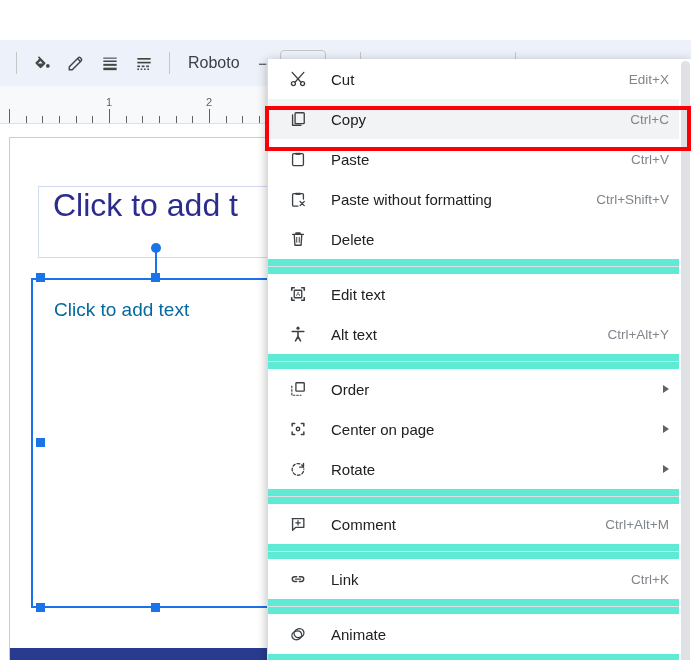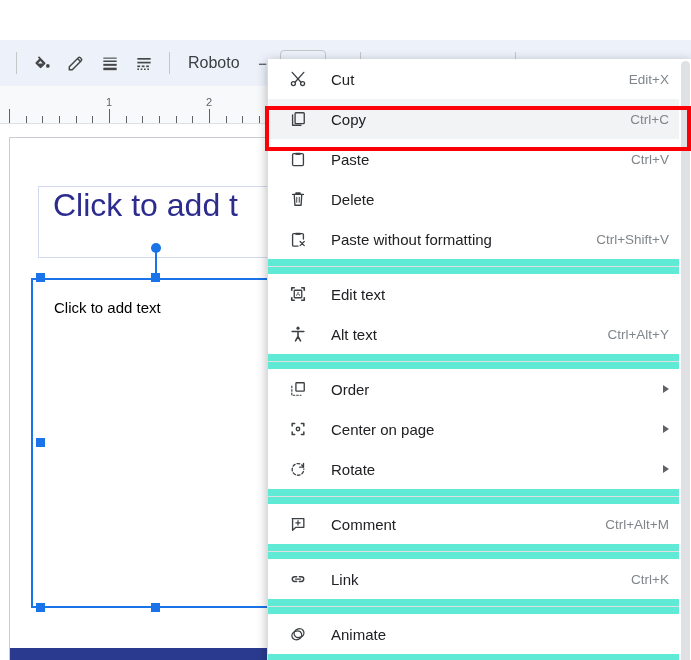--- a/index.html
+++ b/index.html
@@ -100,21 +100,21 @@
     font-size: 32px; color: #2c2c8f;
     white-space: nowrap;
   }
   .ph-body {
     position: absolute;
     left: 32px; top: 155px;
     width: 420px; height: 330px;
     padding-left: 12px; padding-top: 6px;
   }
   .ph-body span {
-    font-size: 15px; color: #000000;
+    font-size: 19px; color: #0369a1;
     white-space: nowrap;
   }
 
   
   .sel-box {
     position: absolute;
     left: 31px; top: 154px;
     width: 420px; height: 330px;
     border: 2px solid #1a73e8;
   }
@@ -384,37 +384,37 @@
               <path d="M9 4.5h6v2.6H9z" fill="currentColor" stroke="none"></path>
               <rect x="5.5" y="5.5" width="13" height="14.5" rx="1.4"></rect>
             </svg>
           </span>
           <span class="ctx-label">Paste</span>
           <span class="ctx-accel">Ctrl+V</span>
         </div>
         <div class="ctx-item">
           <span class="ctx-ico">
             <svg width="20" height="20" viewBox="0 0 24 24" fill="none" stroke="currentColor" stroke-width="1.6" stroke-linecap="round" stroke-linejoin="round">
-              <path d="M5.5 6.5h13M9.5 6.5V4.8h5v1.7M7.5 6.5l.8 13h7.4l.8-13"></path>
-              <path d="M10.5 10v6M13.5 10v6" stroke-width="1.2"></path>
-            </svg>
-          </span>
-          <span class="ctx-label">Delete</span>
-        </div>
-        <div class="ctx-item">
-          <span class="ctx-ico">
-            <svg width="20" height="20" viewBox="0 0 24 24" fill="none" stroke="currentColor" stroke-width="1.6" stroke-linecap="round" stroke-linejoin="round">
               <path d="M9 4.5h6v2.6H9z" fill="currentColor" stroke="none"></path>
               <path d="M18.5 12V6.9a1.4 1.4 0 0 0-1.4-1.4H6.9A1.4 1.4 0 0 0 5.5 6.9v12.2a1.4 1.4 0 0 0 1.4 1.4H12"></path>
               <path d="M14.5 15l5 5M19.5 15l-5 5" stroke-width="1.5"></path>
             </svg>
           </span>
           <span class="ctx-label">Paste without formatting</span>
           <span class="ctx-accel">Ctrl+Shift+V</span>
         </div>
+        <div class="ctx-item">
+          <span class="ctx-ico">
+            <svg width="20" height="20" viewBox="0 0 24 24" fill="none" stroke="currentColor" stroke-width="1.6" stroke-linecap="round" stroke-linejoin="round">
+              <path d="M5.5 6.5h13M9.5 6.5V4.8h5v1.7M7.5 6.5l.8 13h7.4l.8-13"></path>
+              <path d="M10.5 10v6M13.5 10v6" stroke-width="1.2"></path>
+            </svg>
+          </span>
+          <span class="ctx-label">Delete</span>
+        </div>
         <div class="ctx-divider"></div>
         <div class="ctx-item">
           <span class="ctx-ico">
             <svg width="20" height="20" viewBox="0 0 24 24" fill="none" stroke="currentColor" stroke-width="1.6" stroke-linecap="round" stroke-linejoin="round">
               <rect x="7.5" y="7.5" width="9" height="9" rx="0.8"></rect>
               <text x="12" y="14.6" font-size="7.5" text-anchor="middle" fill="currentColor" stroke="none" font-family="Liberation Sans, sans-serif">A</text>
               <path d="M4.5 4.5h3M4.5 4.5v3M19.5 4.5h-3M19.5 4.5v3M4.5 19.5h3M4.5 19.5v-3M19.5 19.5h-3M19.5 19.5v-3" stroke-width="2"></path>
             </svg>
           </span>
           <span class="ctx-label">Edit text</span>

